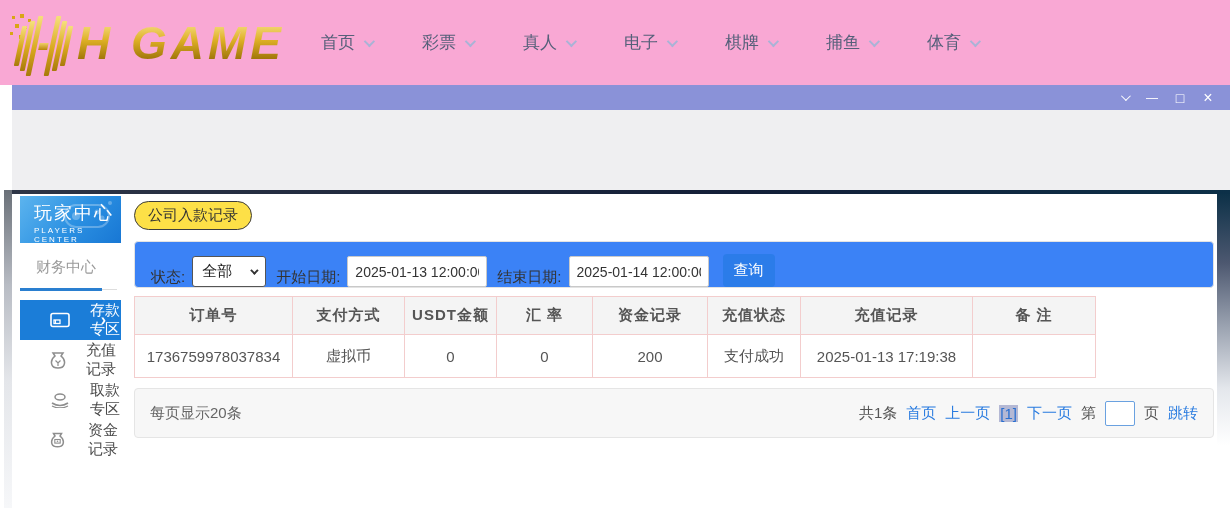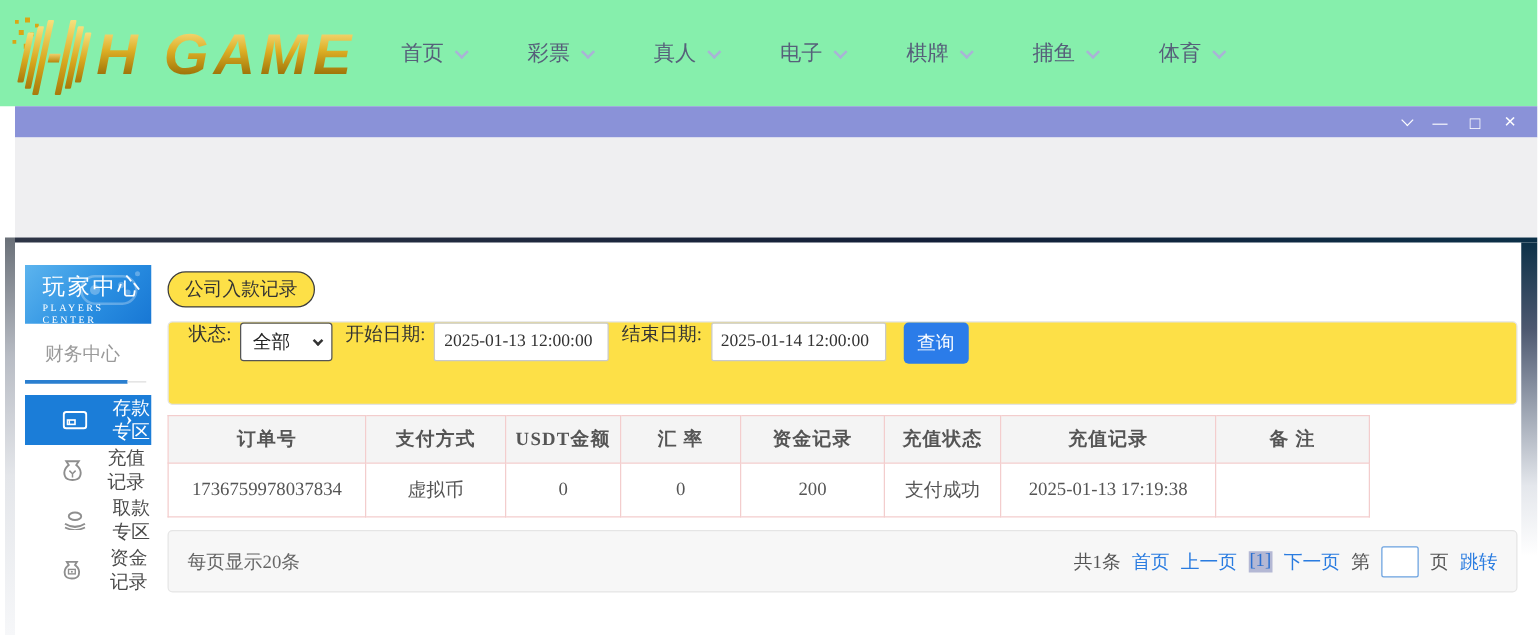--- a/index.html
+++ b/index.html
@@ -3,21 +3,21 @@
 <meta charset="utf-8">
 <style>
   * { box-sizing: border-box; }
   html,body { margin:0; padding:0; }
   body {
     width:1230px; height:508px; overflow:hidden; position:relative;
     font-family:"Liberation Sans","DejaVu Sans",sans-serif; background:#fff;
   }
 
   
-  .site-header { height:85px; display:flex; align-items:center; background:#86efac; }
+  .site-header { height:85px; display:flex; align-items:center; background:#f9a8d4; }
   .logo { display:flex; align-items:center; margin-left:8px; width:285px; position:relative; cursor:pointer; }
   .logo-dots { position:absolute; left:2px; top:4px; width:34px; height:30px; }
   .logo-dots i { position:absolute; background:#d9a614; }
   .logo-mark { display:flex; align-items:center; gap:2px; height:60px; transform:skewX(-12deg); margin:6px 8px 0 10px; }
   .logo-mark .bar { width:5px; background:linear-gradient(180deg,#f6e07d 0%,#d8a81e 55%,#a87a0a 100%); border-radius:1px; }
   .b1{height:40px} .b2{height:50px} .b3{height:60px} .bc{width:9px;height:7px;background:linear-gradient(180deg,#f0cf6a,#b8860b);}
   .logo-text {
     font-size:46px; font-weight:bold; font-style:italic; letter-spacing:4px; line-height:1;
     background:linear-gradient(180deg,#f4d977 10%,#dcae24 45%,#996f06 90%);
     -webkit-background-clip:text; background-clip:text; color:transparent; padding-right:6px;
@@ -34,21 +34,21 @@
   .body-spacer { margin-left:12px; height:80px; background:#efeff1; }
 
   
   .left-strip { position:absolute; left:4px; top:190px; width:8px; height:318px;
     background:linear-gradient(180deg,#6a7078 0%,#b8bcc4 30%,#e4e6ea 60%,#f6f7f9 100%); }
   .window { position:relative; margin-left:12px; height:318px; background:#fff; }
   .window::before { content:''; position:absolute; top:0; left:0; right:0; height:4px;
     background:linear-gradient(90deg,#2e3546 0%,#131f38 60%,#0c3048 100%); z-index:3; }
   .window::after { content:''; position:absolute; top:4px; right:0; width:13px; bottom:0;
     background:linear-gradient(180deg,#0d3148 0%,#4d5870 22%,#9aa2b0 42%,#e4e7ec 62%,#ffffff 80%); z-index:3; }
-  .window-inner { display:flex; height:100%; padding-top:16px;font-family:Liberation Serif, serif; }
+  .window-inner { display:flex; height:100%; padding-top:0; }
 
   
   .sidebar { width:218px; position:relative; background:#fff; }
   .sidebar-header { margin:6px 0 0 8px; height:47px; position:relative; overflow:hidden;
     background:linear-gradient(130deg,#5cb4ee 0%,#2b90e2 55%,#1877d4 100%); color:#fff; padding:5px 0 0 14px; }
   .sidebar-title { font-size:18px; letter-spacing:2px; }
   .sidebar-subtitle { font-size:8px; letter-spacing:2px; margin-top:1px; }
   .gamepad { position:absolute; right:6px; top:3px; opacity:.28; }
   .sidebar-section { color:#9a9a9a; font-size:15px; margin:15px 0 11px 24px; }
   .divider { position:relative; height:3px; margin-left:8px; }
@@ -62,22 +62,22 @@
   .menu-item.active .micon { color:#fff; }
   .menu-arrow { position:absolute; right:15px; font-size:16px; color:#fff; font-weight:bold; }
 
   
   .main { flex:1; padding:8px 16px 0 13px; }
   .tabs { display:flex; gap:10px; margin:3px 0 11px; }
   .tab { height:29px; padding:0 13px; border:1px solid #3c3c3c; border-radius:15px; background:#fde047;
     display:flex; align-items:center; font-size:15px; color:#333; cursor:pointer; }
   .tab.tab-red { color:#e43f3f; }
 
-  .filterbar { background:#fde047; border:1px solid #e3e3e3; border-radius:4px; height:67px;
-    display:flex; align-items:flex-start; padding-left:16px; margin-bottom:8px; font-size:15px; color:#333; }
+  .filterbar { background:#3b82f6; border:1px solid #e3e3e3; border-radius:4px; height:47px;
+    display:flex; align-items:flex-end; padding-left:16px; margin-bottom:8px; font-size:15px; color:#333; }
   .flabel { margin-right:7px; white-space:nowrap; }
   .status-select { width:74px; height:31px; border:1px solid #555; border-radius:3px; background:#fff;
     display:flex; align-items:center; justify-content:space-between; padding:0 9px; margin-right:10px; cursor:pointer; color:#222; }
   .status-select .chev-down { border-color:#333; width:6px; height:6px; border-width:2px; }
   .dateinput { width:140px; height:31px; border:1px solid #c9c9c9; border-radius:2px; padding:0 7px;
     font-size:14px; color:#333; font-family:inherit; margin-right:10px; background:#fff; }
   .search-btn { width:52px; height:33px; background:#2b7ce9; color:#fff; border:0; border-radius:4px;
     font-size:15px; cursor:pointer; margin-left:4px; font-family:inherit; }
 
   table.grid { width:961px; border-collapse:collapse; table-layout:fixed; margin-bottom:10px; }

